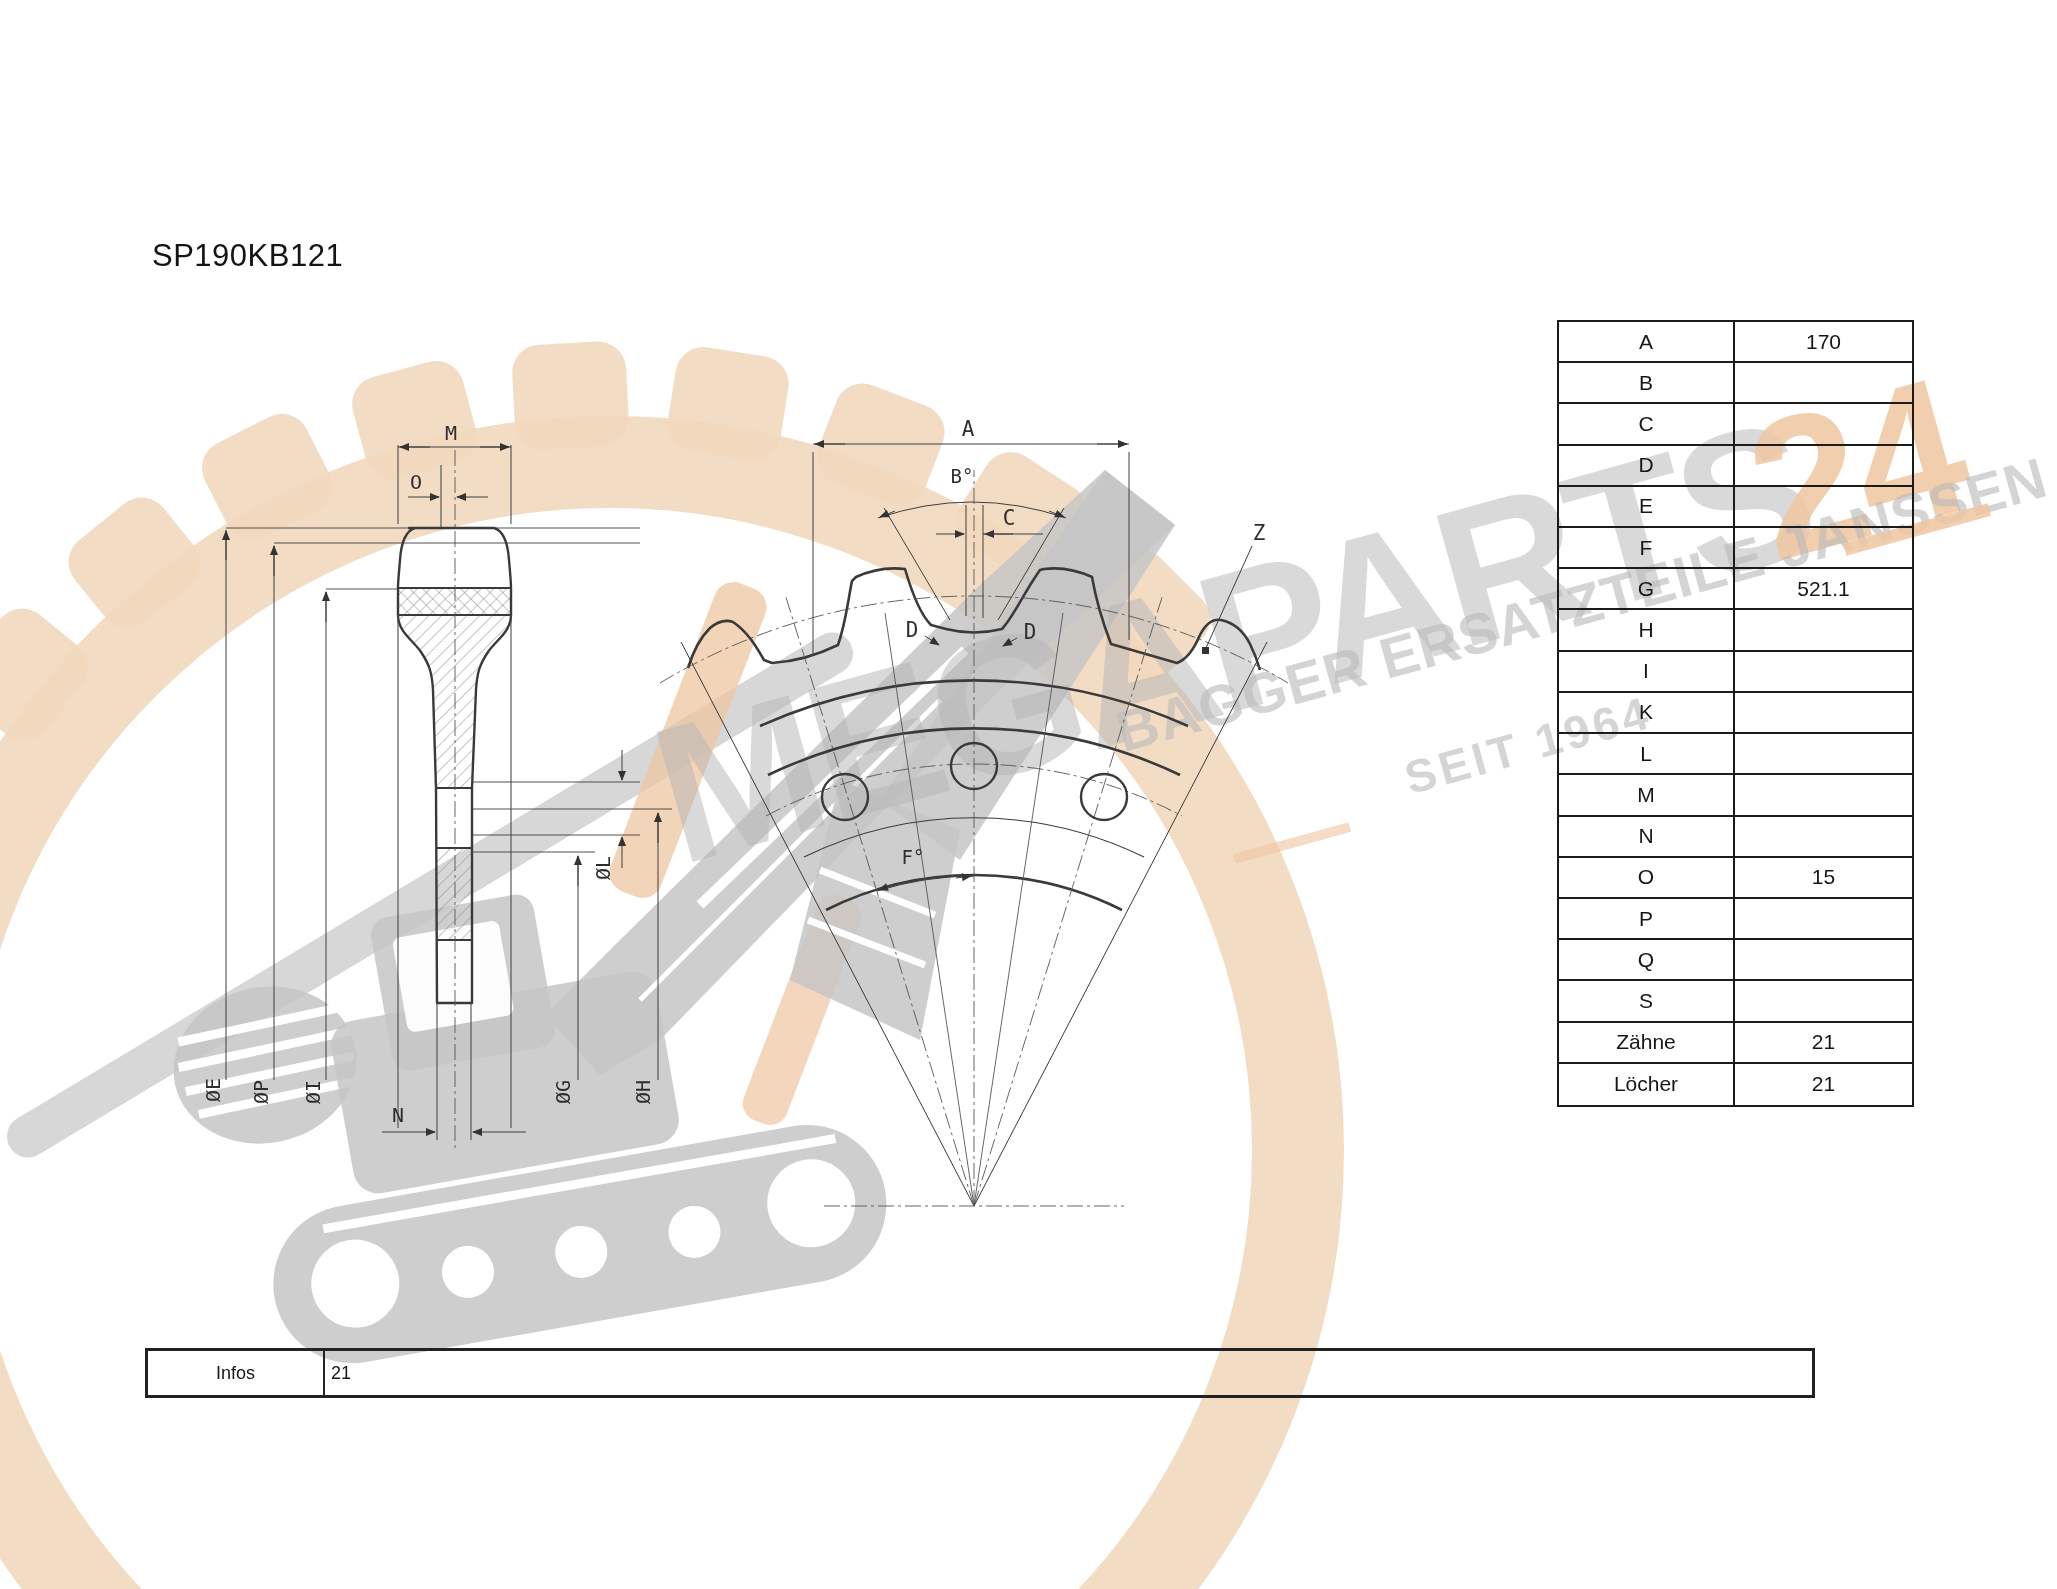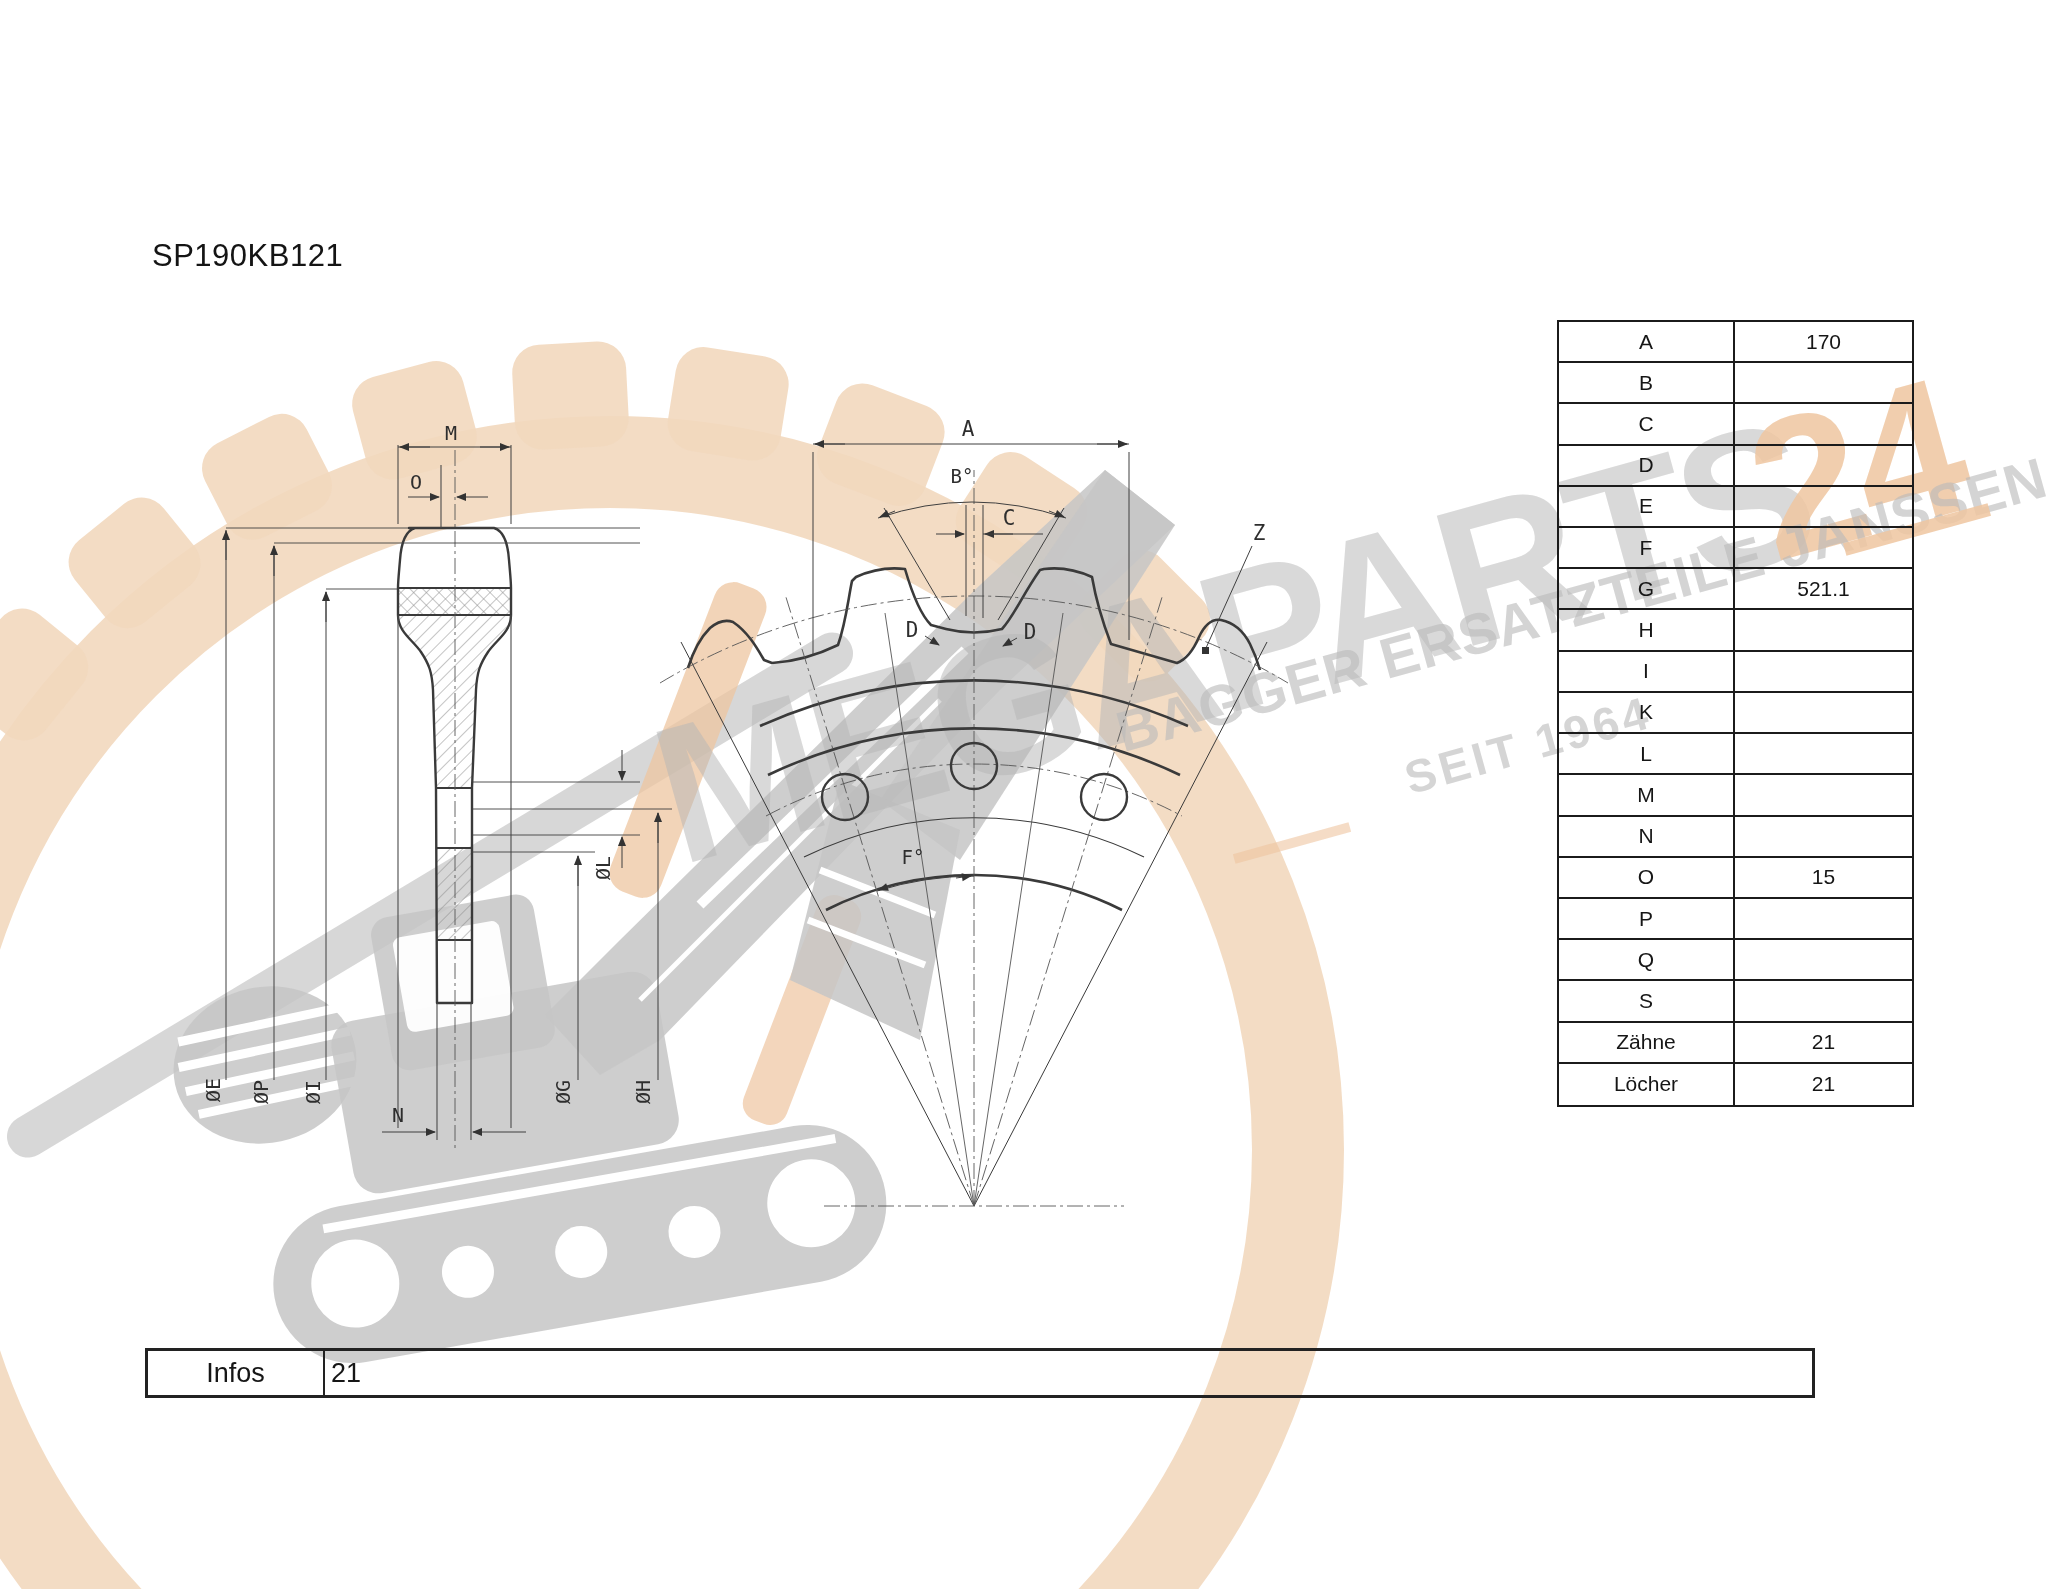--- a/index.html
+++ b/index.html
@@ -31,21 +31,21 @@
   .spec{position:absolute;left:1557px;top:320px;width:353px;height:783px;z-index:3;
         display:grid;grid-template-columns:176px 1fr;grid-auto-rows:1fr;
         border:2px solid #1b1b1b;background:transparent;font-size:21px;color:#161616;}
   .spec .c{border-bottom:2px solid #1b1b1b;display:flex;align-items:center;
            justify-content:center;background:transparent;}
   .spec .lab{border-right:2px solid #1b1b1b;}
   .spec .r19{border-bottom:none;}
   
   .infos{position:absolute;left:145px;top:1348px;width:1664px;height:44px;z-index:3;
          display:grid;grid-template-columns:177px 1fr;border:3px solid #222;
-         font-size:27px;color:#161616;background:transparent;}
+         font-size:18px;color:#161616;background:transparent;}
   .infos .lab{border-right:2px solid #222;display:flex;align-items:center;justify-content:center;}
   .infos .val{display:flex;align-items:center;padding-left:6px;}
   svg text{font-family:"DejaVu Sans Mono","Liberation Mono",monospace;fill:#2e2e2e;}
 </style>
 </head>
 <body>
 
 <div class="sheet">
 
   <svg class="layer" width="2057" height="1589" viewBox="0 0 2057 1589" style="z-index:0">

